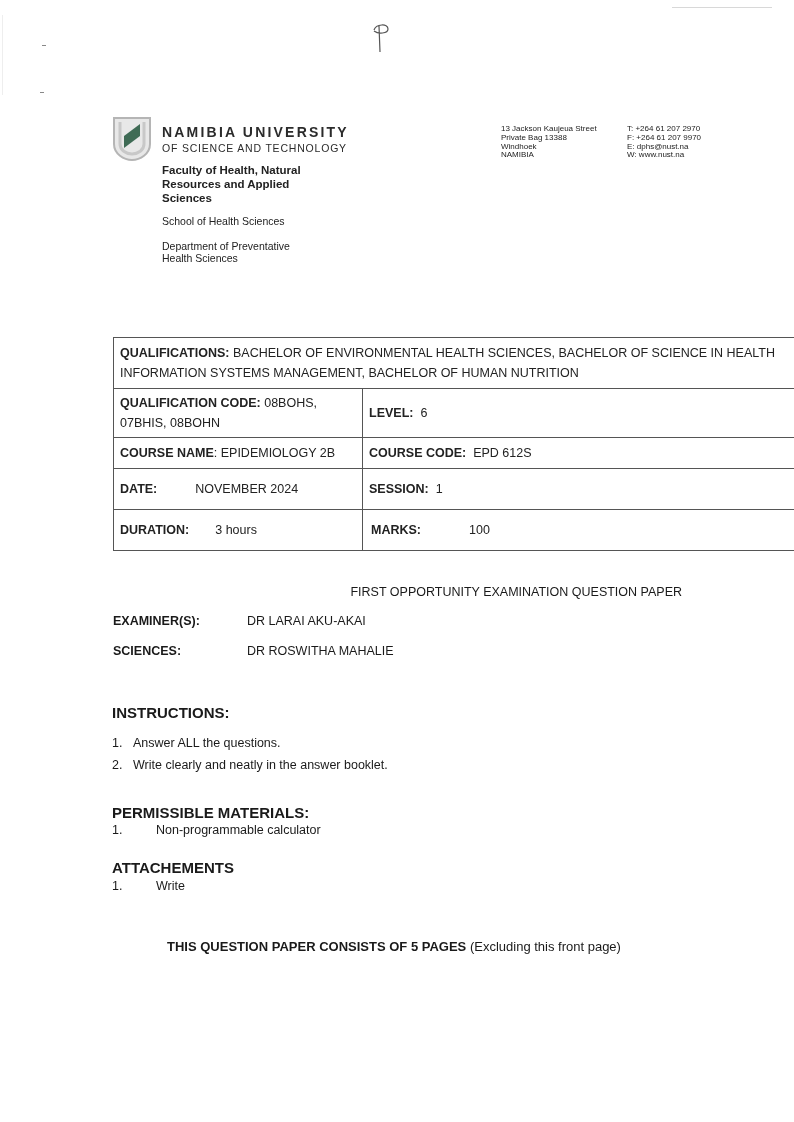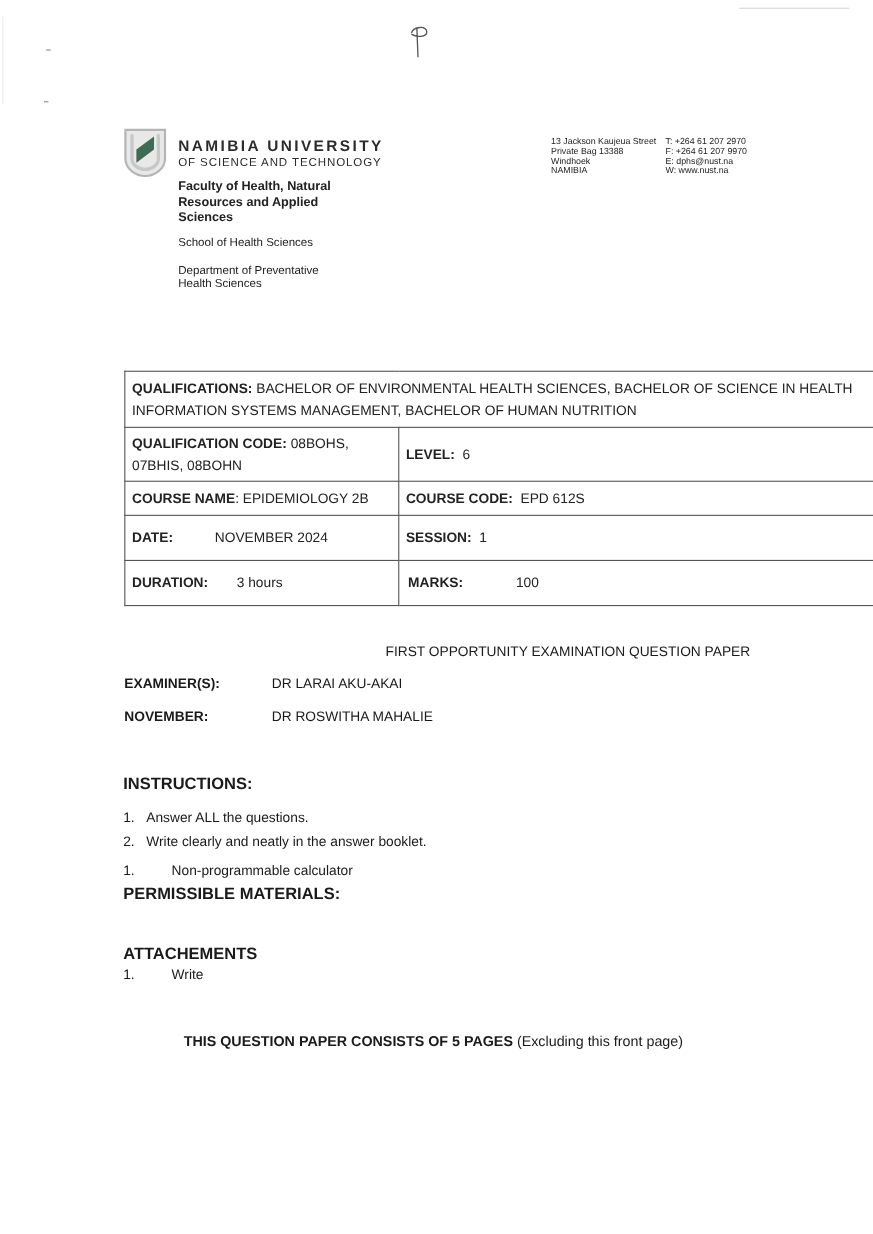--- a/index.html
+++ b/index.html
@@ -12,21 +12,21 @@
   .initial { left:366px; top:20px; width:30px; height:34px; }
 
   .logo { left:110px; top:114px; width:44px; height:48px; }
   .uni-name { left:162px; top:124px; font-size:14px; letter-spacing:2.2px; color:#2b2b2b; font-weight:bold; }
   .uni-sub { left:162px; top:142px; font-size:10.5px; letter-spacing:0.8px; color:#2b2b2b; }
   .faculty { left:162px; top:163px; width:150px; font-size:11.5px; font-weight:bold; line-height:14px; color:#222; }
   .school { left:162px; top:215px; font-size:10.5px; color:#222; }
   .dept { left:162px; top:240px; width:150px; font-size:10.5px; line-height:12px; color:#222; }
 
   .addr { left:501px; top:125px; font-size:8px; line-height:8.8px; color:#222; }
-  .contact { left:605px; top:125px; font-size:8px; line-height:8.8px; color:#222; }
+  .contact { left:627px; top:125px; font-size:8px; line-height:8.8px; color:#222; }
 
   table.info { position:absolute; left:113px; top:337px; width:718px; border-collapse:collapse;
                font-size:12.5px; color:#222; }
   table.info td { border:1px solid #555; padding:4px 6px; vertical-align:middle; }
   table.info b { font-weight:bold; }
   .r1 td { height:42px; line-height:20px; }
   .r2 td { height:40px; line-height:20px; }
   .r3 td { height:22px; }
   .r4 td { height:32px; }
   .r5 td { height:32px; }
@@ -128,33 +128,33 @@
   </tr>
 </tbody>
   </table>
 
 <div class="abs exam-title">FIRST OPPORTUNITY EXAMINATION QUESTION PAPER</div>
 
 <div class="abs label-row" style="top:614px;">
   <span class="lbl">EXAMINER(S):</span><span>DR LARAI AKU-AKAI</span>
 </div>
 <div class="abs label-row" style="top:644px;">
-  <span class="lbl">NOVEMBER:</span><span>DR ROSWITHA MAHALIE</span>
+  <span class="lbl">SCIENCES:</span><span>DR ROSWITHA MAHALIE</span>
 </div>
 
 <div class="abs h2" style="top:704px;">INSTRUCTIONS:</div>
 <div class="abs li" style="top:736px;">
   <span class="num">1.</span><span>Answer ALL the questions.</span>
 </div>
 <div class="abs li" style="top:758px;">
   <span class="num">2.</span><span>Write clearly and neatly in the answer booklet.</span>
 </div>
 
 <div class="abs h2" style="top:804px;">PERMISSIBLE MATERIALS:</div>
-<div class="abs li" style="top:784px;">
+<div class="abs li" style="top:823px;">
   <span class="num2">1.</span><span>Non-programmable calculator</span>
 </div>
 
 <div class="abs h2" style="top:859px;">ATTACHEMENTS</div>
 <div class="abs li" style="top:879px;">
   <span class="num2">1.</span><span>Write</span>
 </div>
 
 <div class="abs footer-note">
   <b>THIS QUESTION PAPER CONSISTS OF 5 PAGES</b><span> (Excluding this front page)</span>

